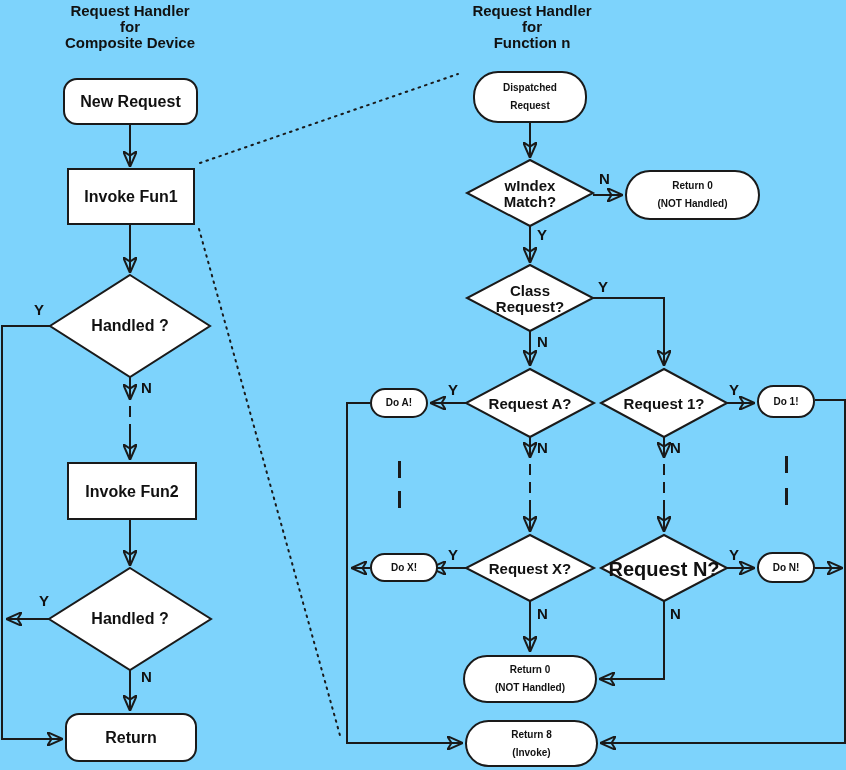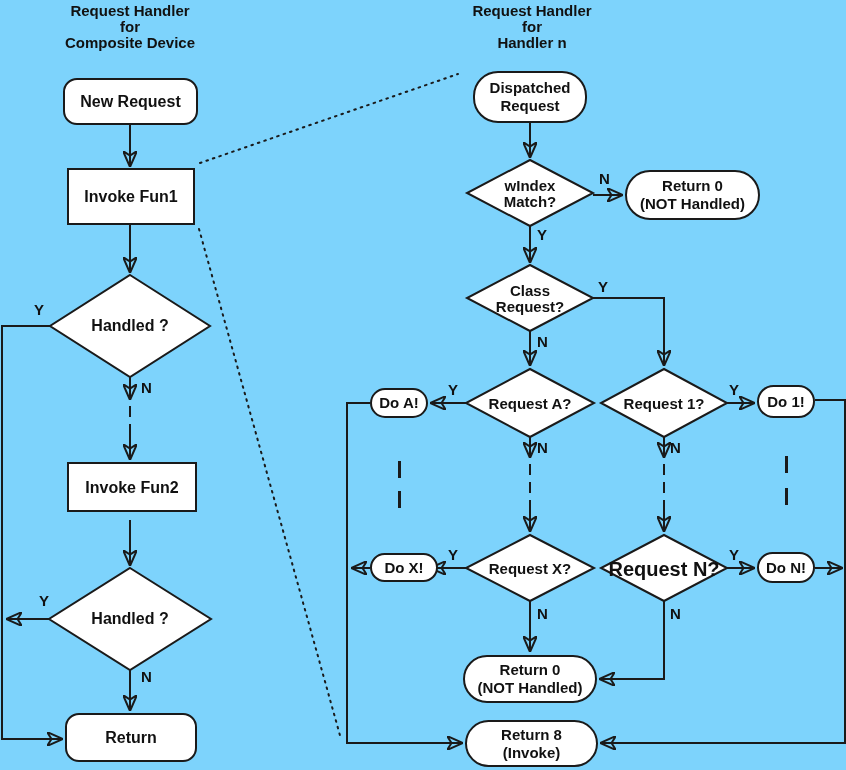--- a/index.html
+++ b/index.html
@@ -14,21 +14,21 @@
   .arrow { marker-end:url(#ah); }
   .dash  { stroke-dasharray:11 7; }
   .dots  { stroke-dasharray:1.6 5.2; stroke-linecap:round; stroke-width:2.6; }
 
   .box {
     position:absolute; box-sizing:border-box; border:2px solid #1a1a1a; background:#fff;
     display:flex; flex-direction:column; align-items:center; justify-content:center;
     text-align:center; font-weight:600; font-size:16px; line-height:19px;
   }
   .round { border-radius:14px; border-width:2.5px; }
-  .f15 { font-size:15px; line-height:18px;border-radius:25px; }
+  .f15 { font-size:10px; line-height:18px;border-radius:25px; }
 
   .dlabel {
     position:absolute; text-align:center; font-weight:600; font-size:16px; line-height:16px;
   }
   .yn { position:absolute; font-weight:600; font-size:15px; }
   .title { position:absolute; text-align:center; font-weight:600; font-size:15px; line-height:16px; }
   .vbar { position:absolute; width:3px; height:17px; background:#1a1a1a; }
 </style>
 </head>
 <body>
@@ -88,31 +88,31 @@
   </svg>
 
   <div class="title" style="left:25px; top:3px; width:210px;">
     <div>Request Handler</div>
     <div>for</div>
     <div>Composite Device</div>
   </div>
   <div class="title" style="left:432px; top:3px; width:200px;">
     <div>Request Handler</div>
     <div>for</div>
-    <div>Handler n</div>
+    <div>Function n</div>
   </div>
 
   <div class="box round" style="left:63px; top:78px; width:135px; height:47px;">
     <span>New Request</span>
   </div>
   <div class="box" style="left:67px; top:168px; width:128px; height:57px;">
     <span>Invoke Fun1</span>
   </div>
   <div class="dlabel" style="left:60px; top:318px; width:140px;">Handled ?</div>
-  <div class="box" style="left:67px; top:462px; width:130px; height:50px;">
+  <div class="box" style="left:67px; top:462px; width:130px; height:58px;">
     <span>Invoke Fun2</span>
   </div>
   <div class="dlabel" style="left:60px; top:611px; width:140px;">Handled ?</div>
   <div class="box round" style="left:65px; top:713px; width:132px; height:49px;">
     <span>Return</span>
   </div>
 
   <div class="box round f15" style="left:473px; top:71px; width:114px; height:52px;">
     <span>Dispatched</span>
     <span>Request</span>

